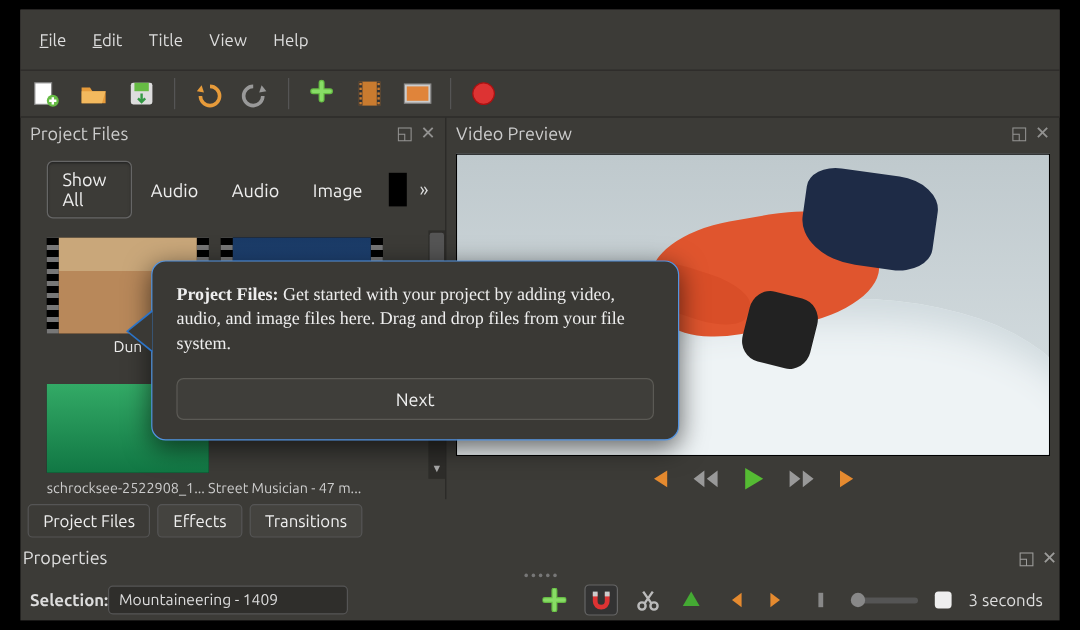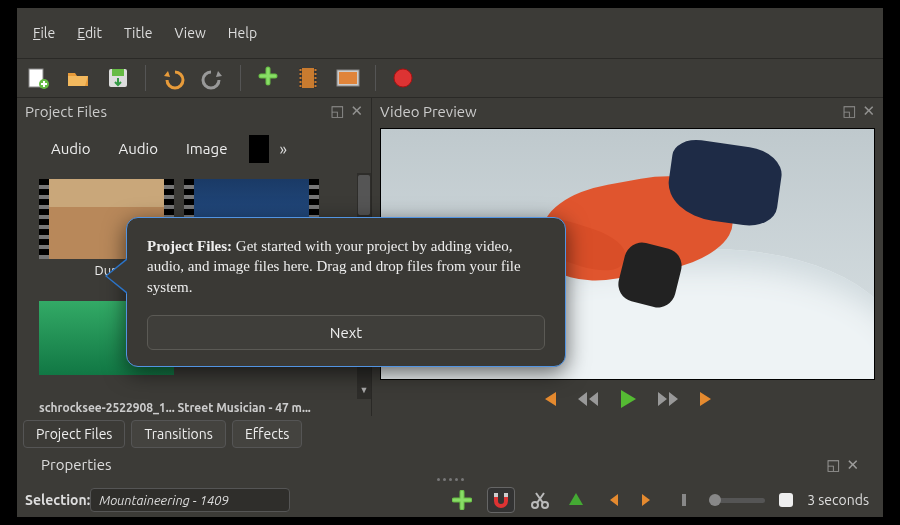--- a/index.html
+++ b/index.html
@@ -57,21 +57,21 @@
   .sprocket-l{left:0;} .sprocket-r{right:0;}
   .thumb .frame .img { position:absolute; left:10px; right:10px; top:0; bottom:0;}
   .thumb .caption { text-align:center; padding-top:4px; font-size:13px; color:#eee; white-space:nowrap; overflow:hidden;}
   .desert { background: linear-gradient(#c9a77a 0 35%, #b8885a 35% 100%);}
   .blueclip { background: linear-gradient(#1a3a66,#2a5a99);}
   .mountain { background: linear-gradient(#3a6, #174);}
   .scrollbar-v { position:absolute; right:0; top:0; bottom:0; width:14px; background:#2e2d2a;}
   .scrollbar-v .handle{position:absolute; left:1px; right:1px; top:2px; height:40px; background:#555; border-radius:2px;}
   .scrollbar-v .uparrow, .scrollbar-v .dnarrow{position:absolute;left:0;right:0;height:14px;text-align:center;color:#aaa;font-size:9px;}
   .scrollbar-v .uparrow{top:0;} .scrollbar-v .dnarrow{bottom:0;}
-  .file-strip { padding: 2px 8px 2px 22px; font-size:12px; color:#ccc; white-space:nowrap; overflow:hidden;font-weight:bold;}
+  .file-strip { padding: 2px 8px 2px 22px; font-size:12px; color:#ccc; white-space:nowrap; overflow:hidden;}
   .right-panel { flex:1; display:flex; flex-direction: column;}
   .preview-box {
     margin: 4px 8px 0 8px; flex:1; background: #d8e0e4; border:1px solid #000;
     position: relative; overflow: hidden;
   }
   .climber-sky{position:absolute;inset:0;background:linear-gradient(#bfc9cd,#d9e1e4);}
   .climber-snow{position:absolute;left:-10%;right:-5%;bottom:-6%;height:58%;background:#eef3f5;border-top-left-radius:70% 120%;border-top-right-radius:40% 80%; box-shadow: inset 8px 18px 30px #cfd9dd;}
   .climber-body{position:absolute; right:18%; top:6%; width:49%; height:52%;}
   .climber-body .pack{position:absolute; right:2%; top:0; width:46%; height:60%; background:#1e2b46; border-radius:24% 32% 28% 44%; transform:rotate(8deg);}
   .climber-body .jacket{position:absolute; left:0; top:28%; width:78%; height:72%; background:#e0552e; border-radius:38% 44% 40% 34%; transform:rotate(-10deg);}
@@ -80,29 +80,29 @@
   .transport {
     display:flex; align-items:center; justify-content:center; gap:18px;
     padding: 8px 0 6px 0;
   }
   .tabs-row { display:flex; gap:6px; padding: 4px 6px; align-items:center;}
   .tab {
     padding:5px 12px; background:#3c3b37; border:1px solid #555; border-radius:4px;
     font-size:14px; color:#eee;
   }
   .tab.inactive { background:#44433f;}
-  .props-header { padding: 4px 24px; font-size:15px; display:flex; justify-content:space-between;}
+  .props-header { padding: 4px 2px; font-size:15px; display:flex; justify-content:space-between;}
   .props-header .icons { display:flex; gap:6px; opacity:.6;}
   .bottom-row {
     display:flex; align-items:center; padding: 4px 8px; 
   }
   .bottom-row .label { font-weight:bold; font-size:14px;}
   .bottom-row .selbox {
     flex: 0 0 200px; background:#2f2e2b; border:1px solid #555; border-radius:4px;
-    padding:4px 8px; font-size:13px; color:#ddd; white-space:nowrap; overflow:hidden;font-style:italic;
+    padding:4px 8px; font-size:13px; color:#ddd; white-space:nowrap; overflow:hidden;
   }
   .timeline-tools { display:flex; align-items:center; gap:14px; margin-left:auto; padding-right:6px;}
   .timeline-tools .tt { width:22px; height:22px; display:flex; align-items:center; justify-content:center;}
   .timeline-tools .magnet {
     width:28px; height:26px; background:#333; border:1px solid #666; border-radius:4px;
     display:flex; align-items:center; justify-content:center;
   }
   .zoom-track { width:56px; height:5px; background:#555; border-radius:3px; position:relative;}
   .zoom-track .knob{position:absolute; left:0; top:-4px; width:12px; height:12px; background:#888; border-radius:50%;}
   .seconds-box { width:14px; height:14px; background:#eee; border-radius:3px;}
@@ -227,20 +227,21 @@
 
     <div class="left-panel">
       <div class="panel-header">
         <span>Project Files</span>
         <span class="icons">
           <span>◱</span>
           <span>✕</span>
         </span>
       </div>
       <div class="filter-row">
+        <div class="filter-btn active">Show All</div>
         <div class="filter-btn">Audio</div>
         <div class="filter-btn">Audio</div>
         <div class="filter-btn">Image</div>
         <div class="mini"></div>
         <div class="arrow">»</div>
       </div>
       <div class="thumbs">
         <div class="thumb">
           <div class="frame">
               <div class="sprocket-l"></div>
@@ -315,22 +316,22 @@
             <svg width="20" height="20">
               <path d="M16 3v14M2 3l11 7L2 17z" fill="#e58a2f"></path>
             </svg>
           </span>
       </div>
     </div>
   </div>
 
   <div class="tabs-row">
     <div class="tab">Project Files</div>
+    <div class="tab inactive">Effects</div>
     <div class="tab inactive">Transitions</div>
-    <div class="tab inactive">Effects</div>
   </div>
 
   <div class="props-header">
     <span>Properties</span>
     <span class="icons">
       <span>◱</span>
       <span>✕</span>
     </span>
   </div>
 

